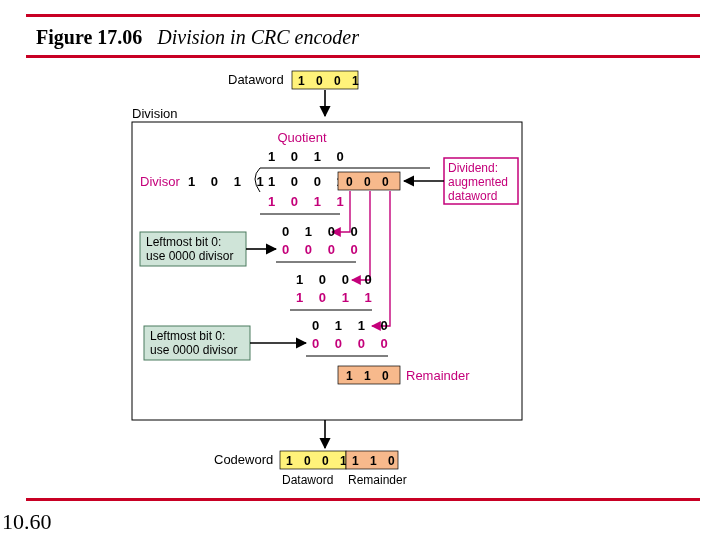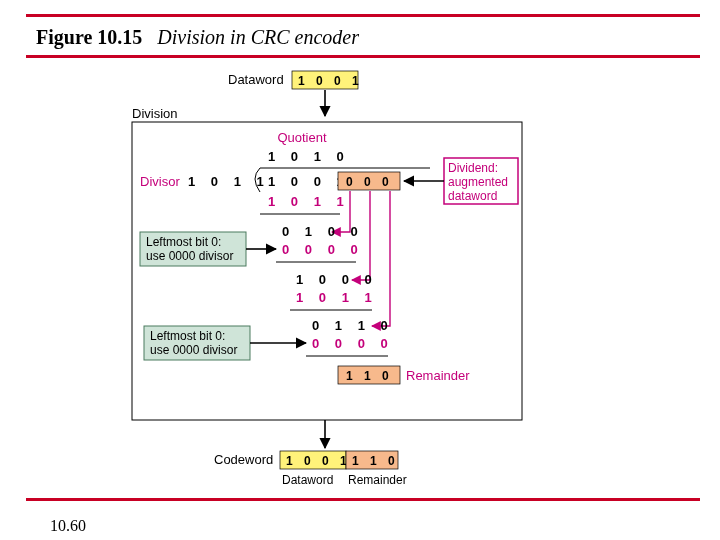--- a/index.html
+++ b/index.html
@@ -25,22 +25,21 @@
     top: 26px;
     font-size: 20px;
     font-weight: bold;
   }
   .title-line .figno { font-style: normal; }
   .title-line .figdesc { font-style: italic; font-weight: normal; }
   .page-number {
     position: absolute;
     left: 2px;
     bottom: 5px;
-    font-size: 16px;
-    margin-left: 48px;
+    font-size: 22px;
   }
   svg { position: absolute; left: 0; top: 0; }
   
   .t-black  { font: 13px Arial, sans-serif; fill: #000; }
   .t-black-sm { font: 12px Arial, sans-serif; fill: #000; }
   .t-mag    { font: 13px Arial, sans-serif; fill: #c4007a; }
   .t-note   { font: 12px Arial, sans-serif; fill: #000; }
   .t-note-mag{ font: 12px Arial, sans-serif; fill: #c4007a; }
   .bits     { font: 600 13px Arial, sans-serif; fill: #000; letter-spacing: 6px; }
   .bits-mag { font: 600 13px Arial, sans-serif; fill: #c4007a; letter-spacing: 6px; }
@@ -52,21 +51,21 @@
   .frame    { fill: none; stroke: #000; stroke-width: 1; }
   .thinrule { stroke: #000; stroke-width: 1; }
   .mag-arrow{ stroke: #c4007a; stroke-width: 1.4; fill: none; }
   .blk-arrow{ stroke: #000; stroke-width: 1.6; fill: none; }
 </style>
 </head>
 <body>
 
 <div class="hr" style="top:14px"></div>
 <div class="title-line">
-  <span class="figno">Figure 10.15</span>&nbsp;&nbsp;
+  <span class="figno">Figure 17.06</span>&nbsp;&nbsp;
   <span class="figdesc">Division in CRC encoder</span>
 </div>
 <div class="hr" style="top:55px"></div>
 <div class="hr" style="top:498px"></div>
 <div class="page-number">10.60</div>
 
 <svg width="720" height="540">
   <defs>
     <marker id="ah-black" viewBox="0 0 10 10" refX="9" refY="5" markerWidth="7" markerHeight="7" orient="auto-start-reverse">
       <path d="M0,0 L10,5 L0,10 z" fill="#000"></path>

